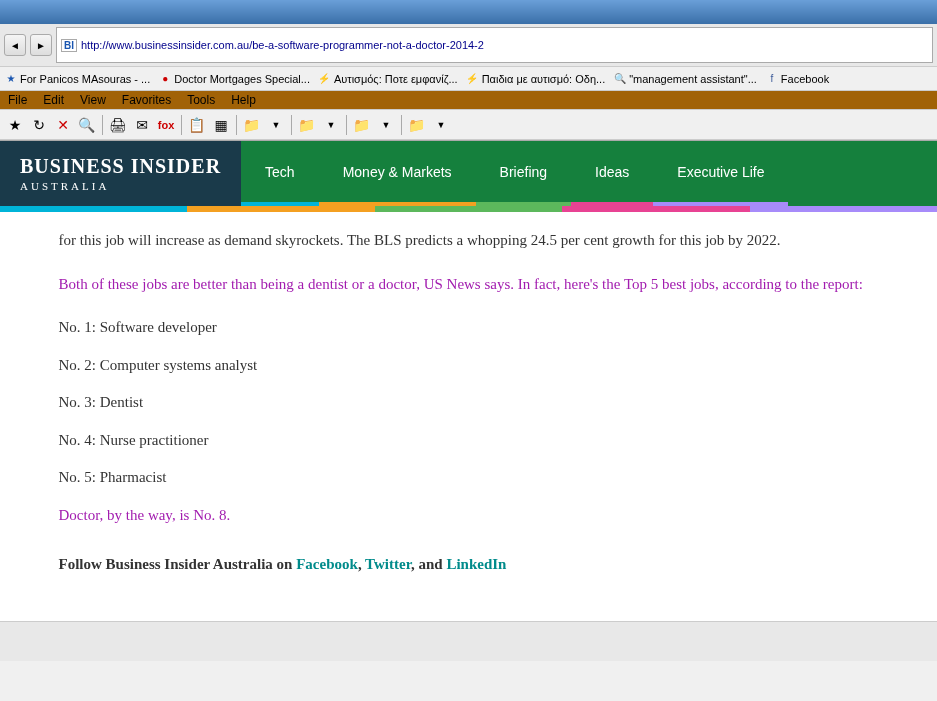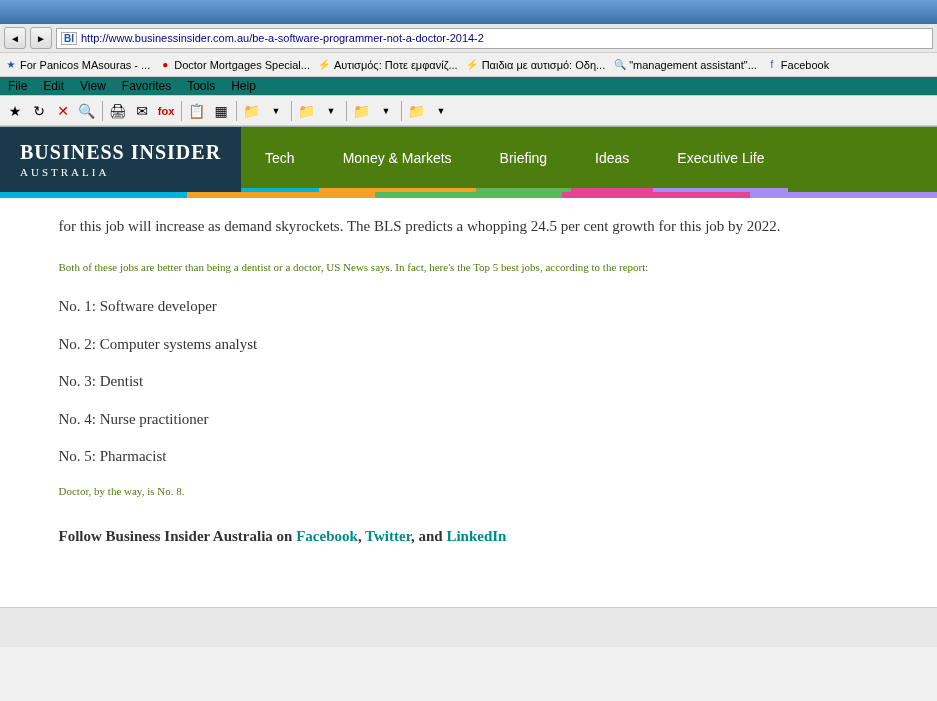--- a/index.html
+++ b/index.html
@@ -30,21 +30,21 @@
       background: linear-gradient(to bottom, #f5f5f5, #ddd);
       border: 1px solid #aaa;
       border-radius: 3px;
       display: flex; align-items: center; justify-content: center;
       cursor: pointer;
       font-size: 10px;
     }
 
     .address-bar {
       flex: 1;
-      height: 21px;
+      height: 36px;
       border: 1px solid #aaa;
       background: white;
       padding: 0 4px;
       font-size: 11px;
       display: flex;
       align-items: center;
       gap: 4px;
     }
 
     .address-bar .bi-icon {
@@ -78,21 +78,21 @@
       font-size: 11px;
     }
 
     .bookmark-icon {
       width: 14px; height: 14px;
       display: flex; align-items: center; justify-content: center;
       font-size: 10px;
     }
 
     .menu-bar {
-      background: #0f766e;
+      background: #a16207;
       border-bottom: 1px solid #ccc;
       padding: 2px 8px;
       display: flex;
       gap: 16px;
       font-size: 12px;
     }
 
     .menu-item { cursor: pointer; color: #000; }
 
     .toolbar {
@@ -118,21 +118,21 @@
     .tb-separator { width: 1px; height: 20px; background: #aaa; margin: 0 2px; }
 
     
     .page-wrapper {
       background: white;
       min-height: 480px;
     }
 
     
     .site-header {
-      background: #4d7c0f;
+      background: #15803d;
       display: flex;
       align-items: stretch;
       height: 65px;
     }
 
     .site-logo {
       background: #1a3a4a;
       padding: 0 20px;
       display: flex;
       align-items: center;
@@ -204,23 +204,23 @@
     }
 
     .article-intro {
       font-size: 15px;
       line-height: 1.7;
       color: #333;
       margin-bottom: 18px;
     }
 
     .article-para {
-      font-size: 11px;
+      font-size: 15px;
       line-height: 1.7;
-      color: #4d7c0f;
+      color: #a21caf;
       margin-bottom: 18px;
     }
 
     .list-item-line {
       font-size: 15px;
       line-height: 1.7;
       color: #333;
       margin-bottom: 12px;
     }
 

